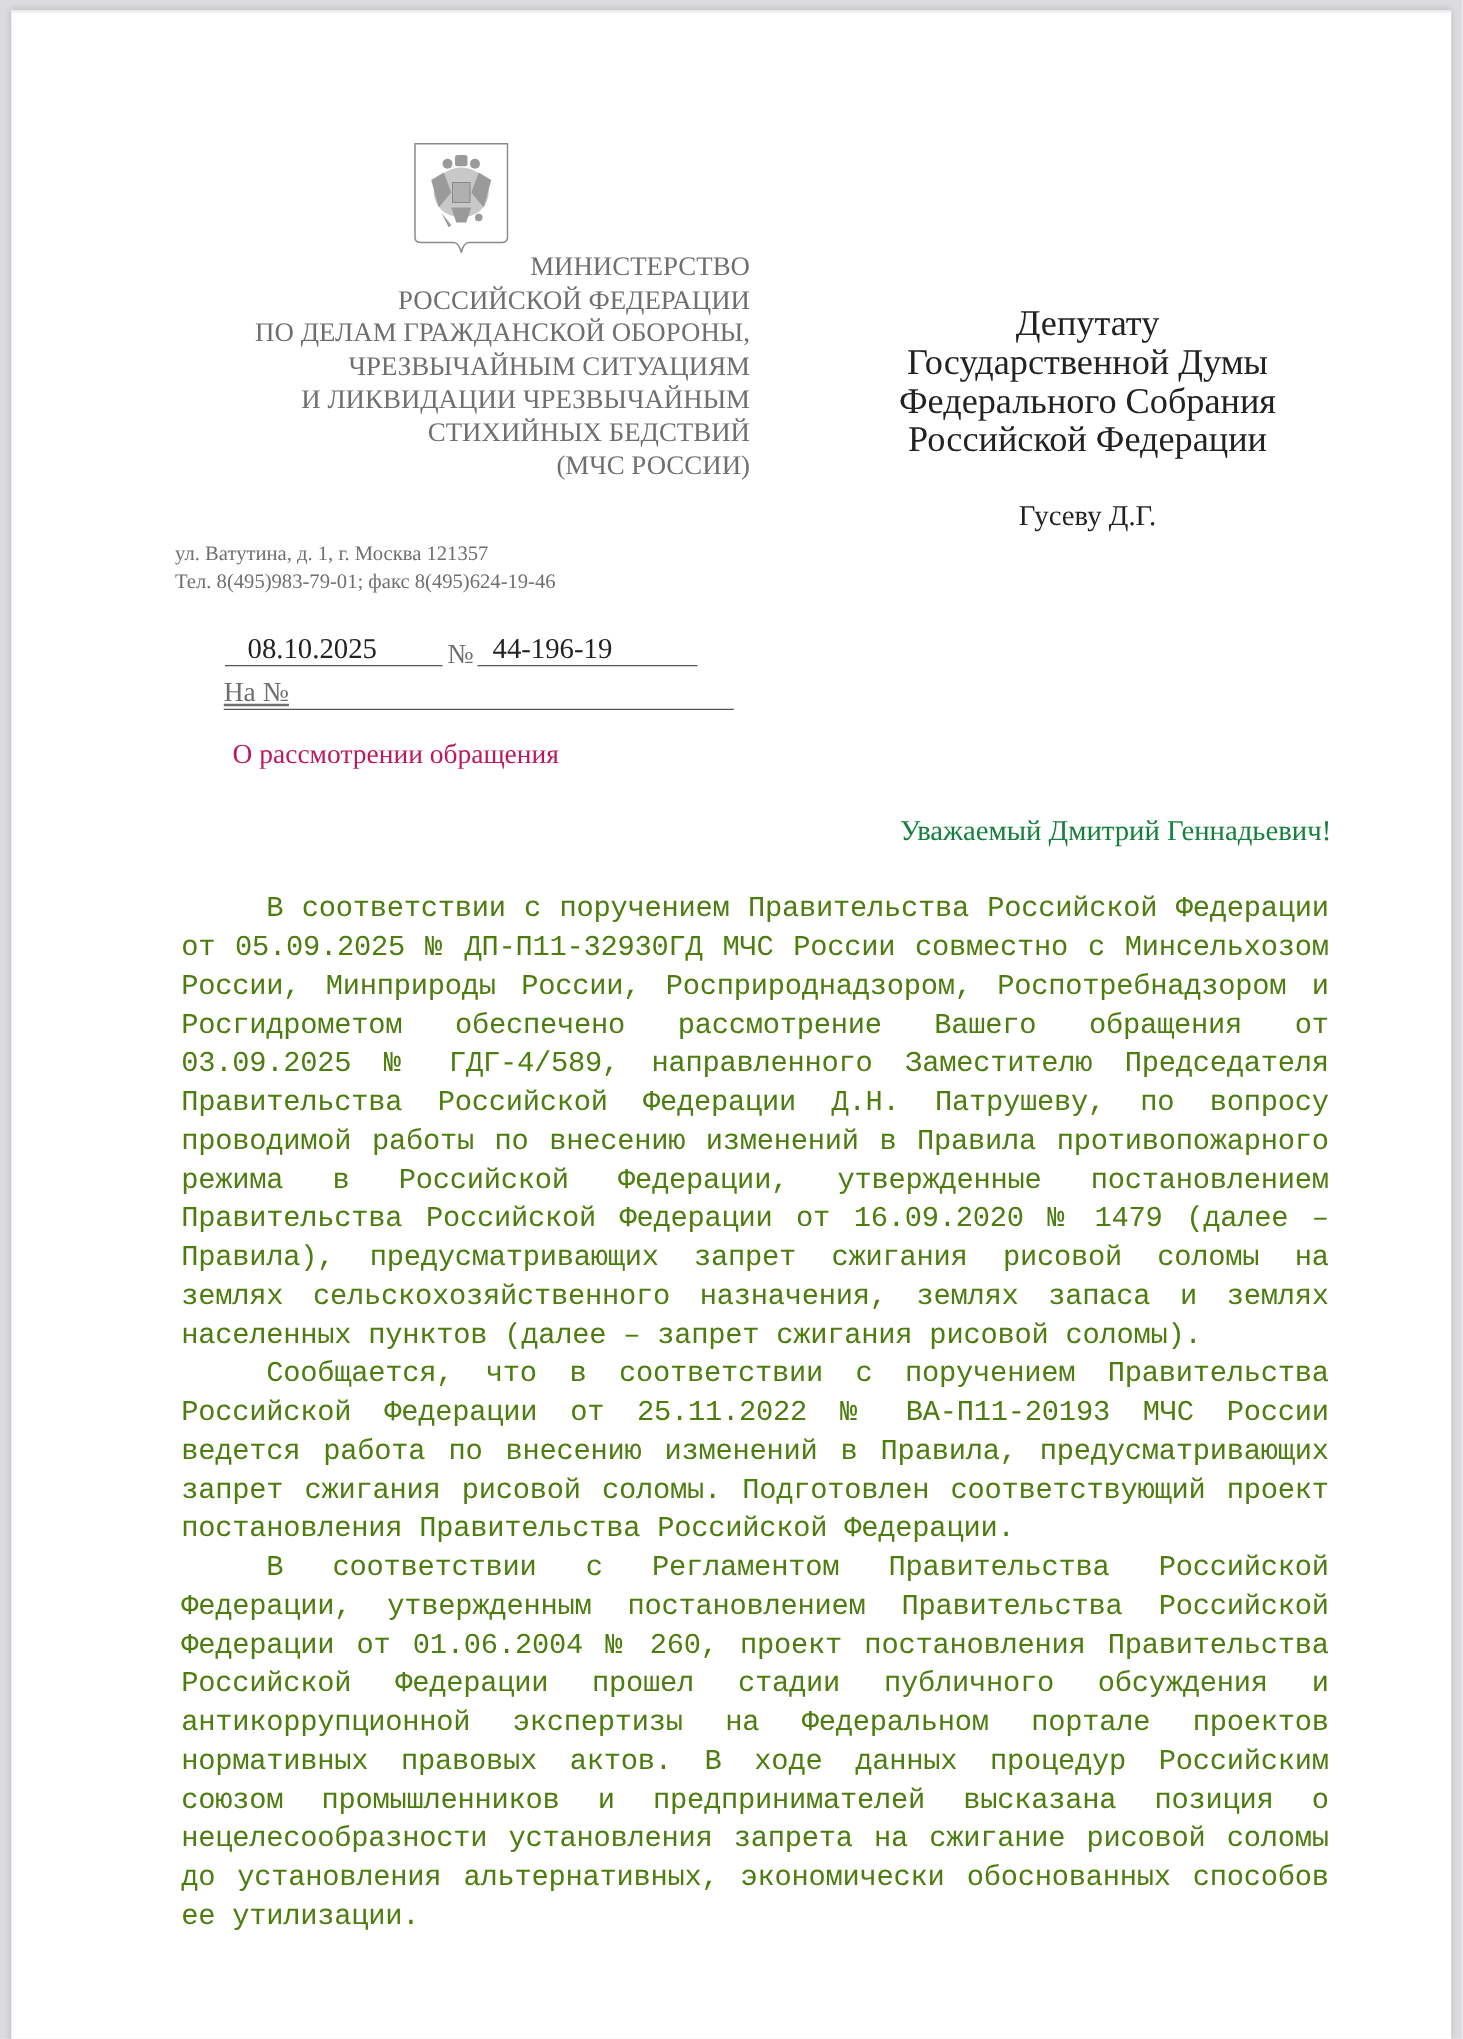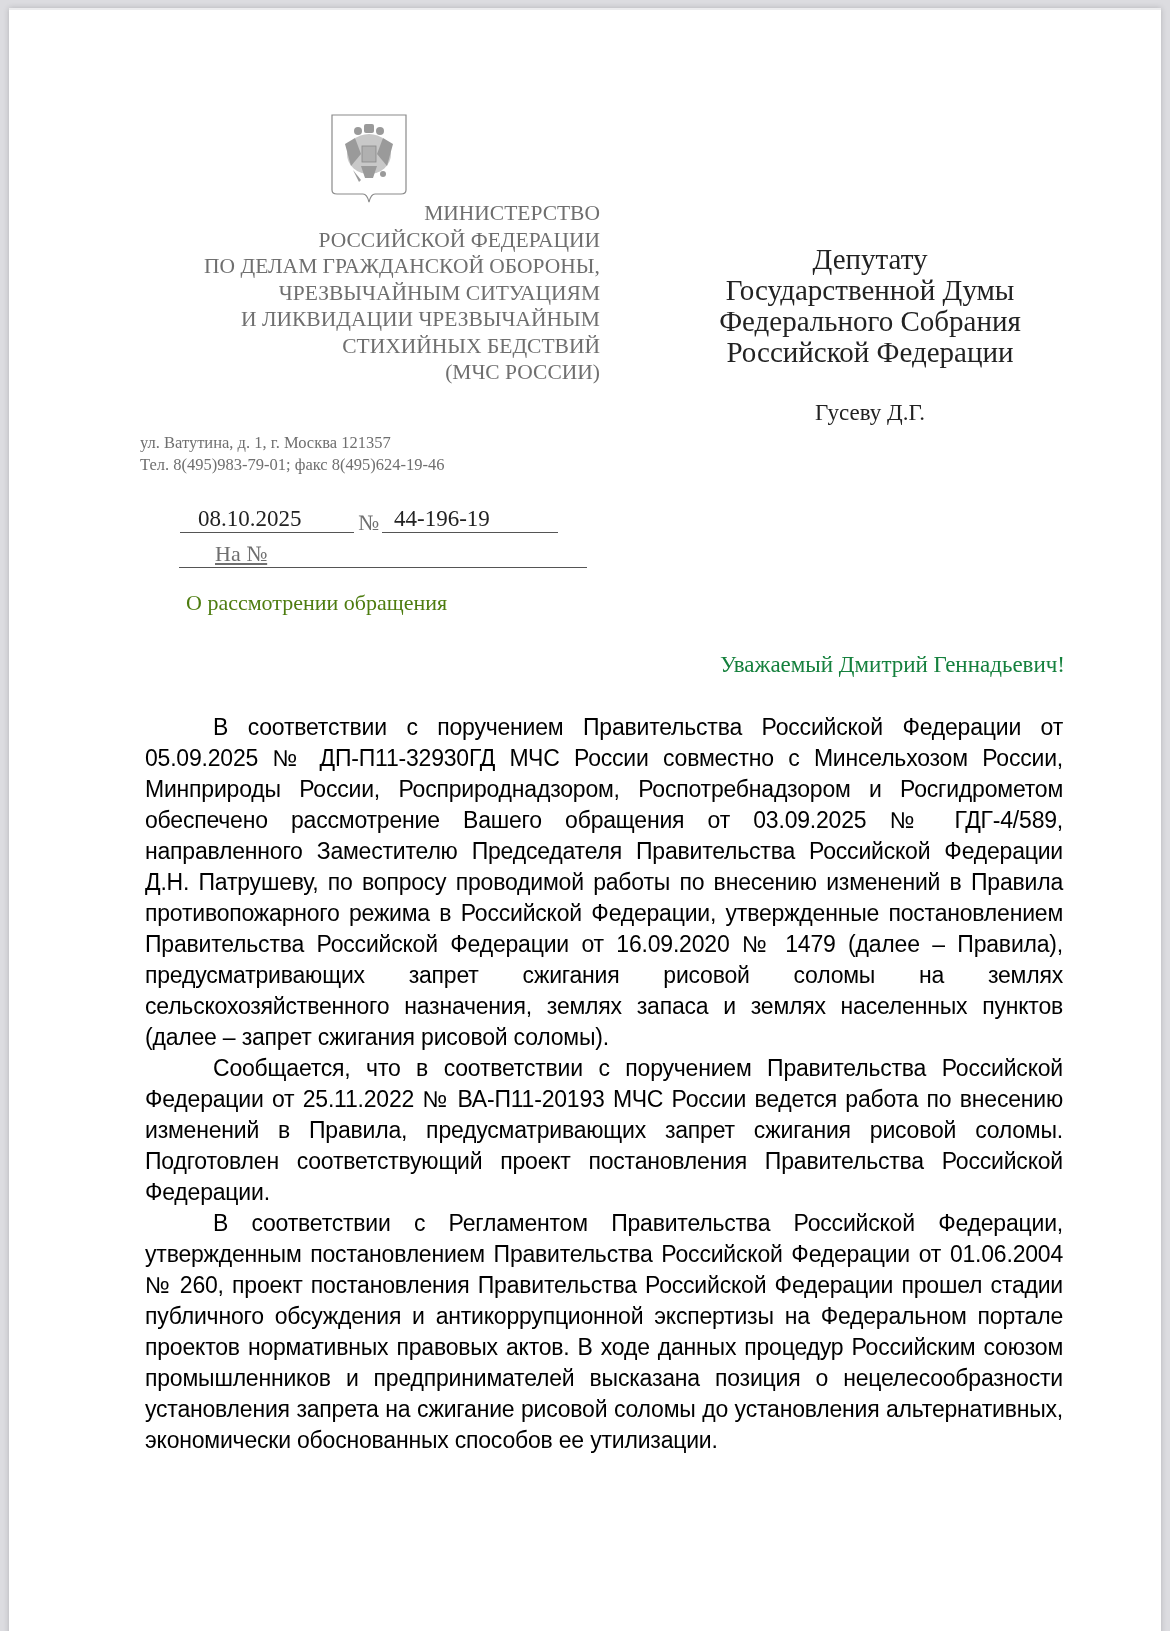--- a/index.html
+++ b/index.html
@@ -28,39 +28,39 @@
     position:absolute; left:140px; top:432px; width:460px;
     text-align:left; color:#6f6f6f; font-size:16.5px; line-height:22px;
   }
   .regline {
     position:absolute; font-size:23px; color:#222;
   }
   .reg-date { left:198px; top:506px; }
   .reg-no-sign { left:358px; top:510px; color:#6f6f6f; font-size:22px; }
   .reg-number { left:394px; top:506px; }
   .uline { position:absolute; height:1px; background:#555; }
-  .na-label { position:absolute; left:179px; top:541px; font-size:22px; color:#6f6f6f; text-decoration:underline;margin-left:36px; }
-  .subject { position:absolute; left:186px; top:590px; font-size:22px; color:#4d7c0f; }
+  .na-label { position:absolute; left:179px; top:541px; font-size:22px; color:#6f6f6f; text-decoration:underline; }
+  .subject { position:absolute; left:186px; top:590px; font-size:22px; color:#be185d; }
   .recipient {
     position:absolute; left:700px; top:244px; width:340px;
     text-align:center; color:#222; font-size:29px; line-height:31px;
   }
   .recipient-name {
     position:absolute; left:700px; top:400px; width:340px; text-align:center;
     color:#222; font-size:23px;
   }
   .salutation {
     position:absolute; left:140px; top:652px; width:925px; text-align:right;
     font-size:23px; color:#15803d;
   }
   .body-text {
     position:absolute; left:145px; top:712px; width:918px;
-    font-size:23px; line-height:31px; color:#000000;
+    font-size:23px; line-height:31px; color:#4d7c0f;
     text-align:justify;
-    font-family:Liberation Sans, sans-serif;
+    font-family:Liberation Mono, monospace;
     letter-spacing:-0.2px;
   }
   .body-text p { margin:0; text-indent:68px; }
 </style>
 </head>
 <body>
 
 <div class="page"></div>
 <div class="page-inner-border"></div>
 

